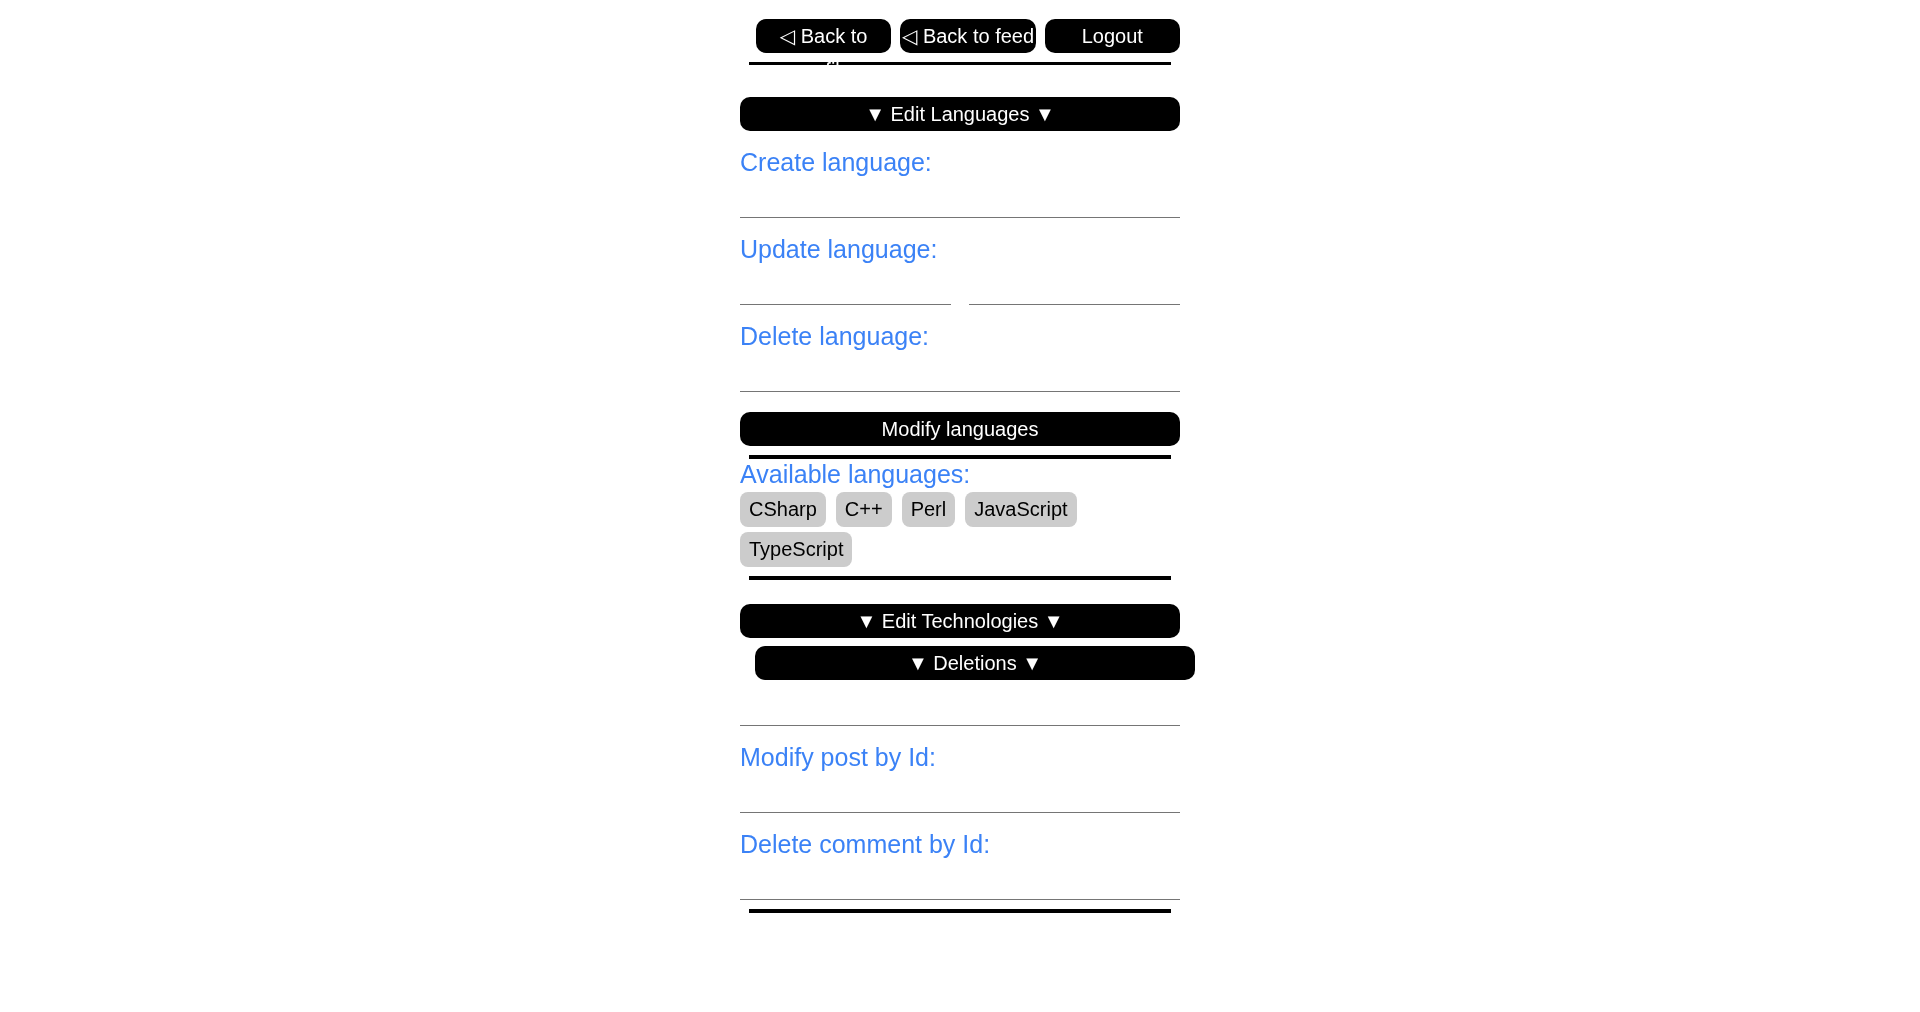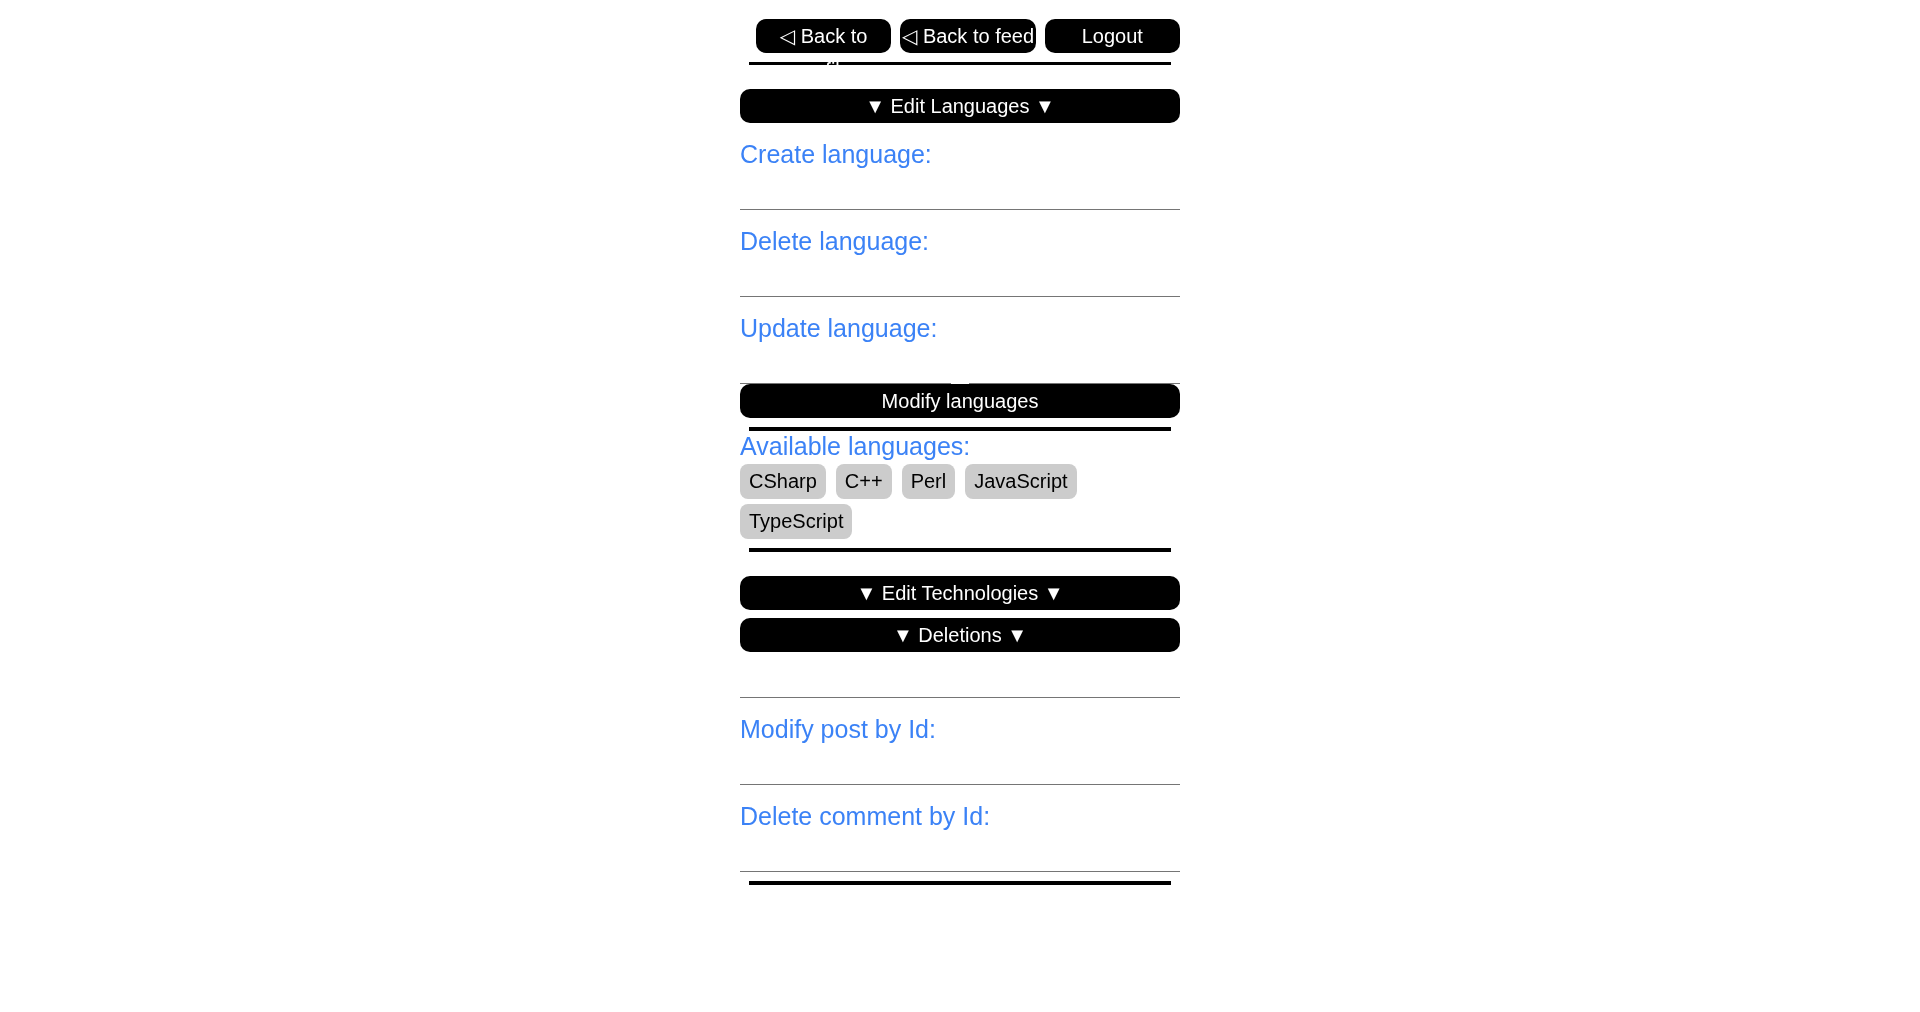--- a/index.html
+++ b/index.html
@@ -31,24 +31,24 @@
     text-align: center;
     cursor: pointer;
   }
   .topbar {
     display: flex;
     gap: 9px;
     margin-left: 16px;
   }
   .topbar .btn { flex: 1 1 0; }
   .btn.wide { width: 100%; }
-  #edit-languages-toggle { margin-top: 24px; }
-  #modify-languages-button { }
+  #edit-languages-toggle { margin-top: 32px; }
+  #modify-languages-button { margin-top: 20px; }
   #edit-technologies-toggle { margin-top: 24px; }
-  #deletions-toggle { margin-top: 8px; }
+  #deletions-toggle { margin-top: 8px; margin-left: 15px; }
   #delete-button { margin-top: 20px; }
   
   .divider {
     width: 422px;
     margin: 9px auto 0 auto;
     background: var(--divider, #000);
     border: none;
   }
   .divider.thin  { height: 3px; }
   .divider.thick { height: 4px; }
@@ -132,30 +132,30 @@
     <span>Edit Languages</span>
     <span>▼</span>
   </button>
 
   <div class="group">
     <label class="group-label">Create language:</label>
     <input class="line-input" type="text" value="" style="">
   </div>
 
   <div class="group">
-    <label class="group-label">Delete language:</label>
-    <input class="line-input" type="text" value="" style="">
-  </div>
-
-  <div class="group">
     <label class="group-label">Update language:</label>
     <div class="pair">
       <input class="line-input" type="text" value="" style="">
       <input class="line-input" type="text" value="" style="">
     </div>
+  </div>
+
+  <div class="group">
+    <label class="group-label">Delete language:</label>
+    <input class="line-input" type="text" value="" style="">
   </div>
 
   <button class="btn wide" id="modify-languages-button">
     <span>Modify languages</span>
   </button>
 
   <div class="divider thick"></div>
 
   <div class="avail">
     <label class="group-label">Available languages:</label>

